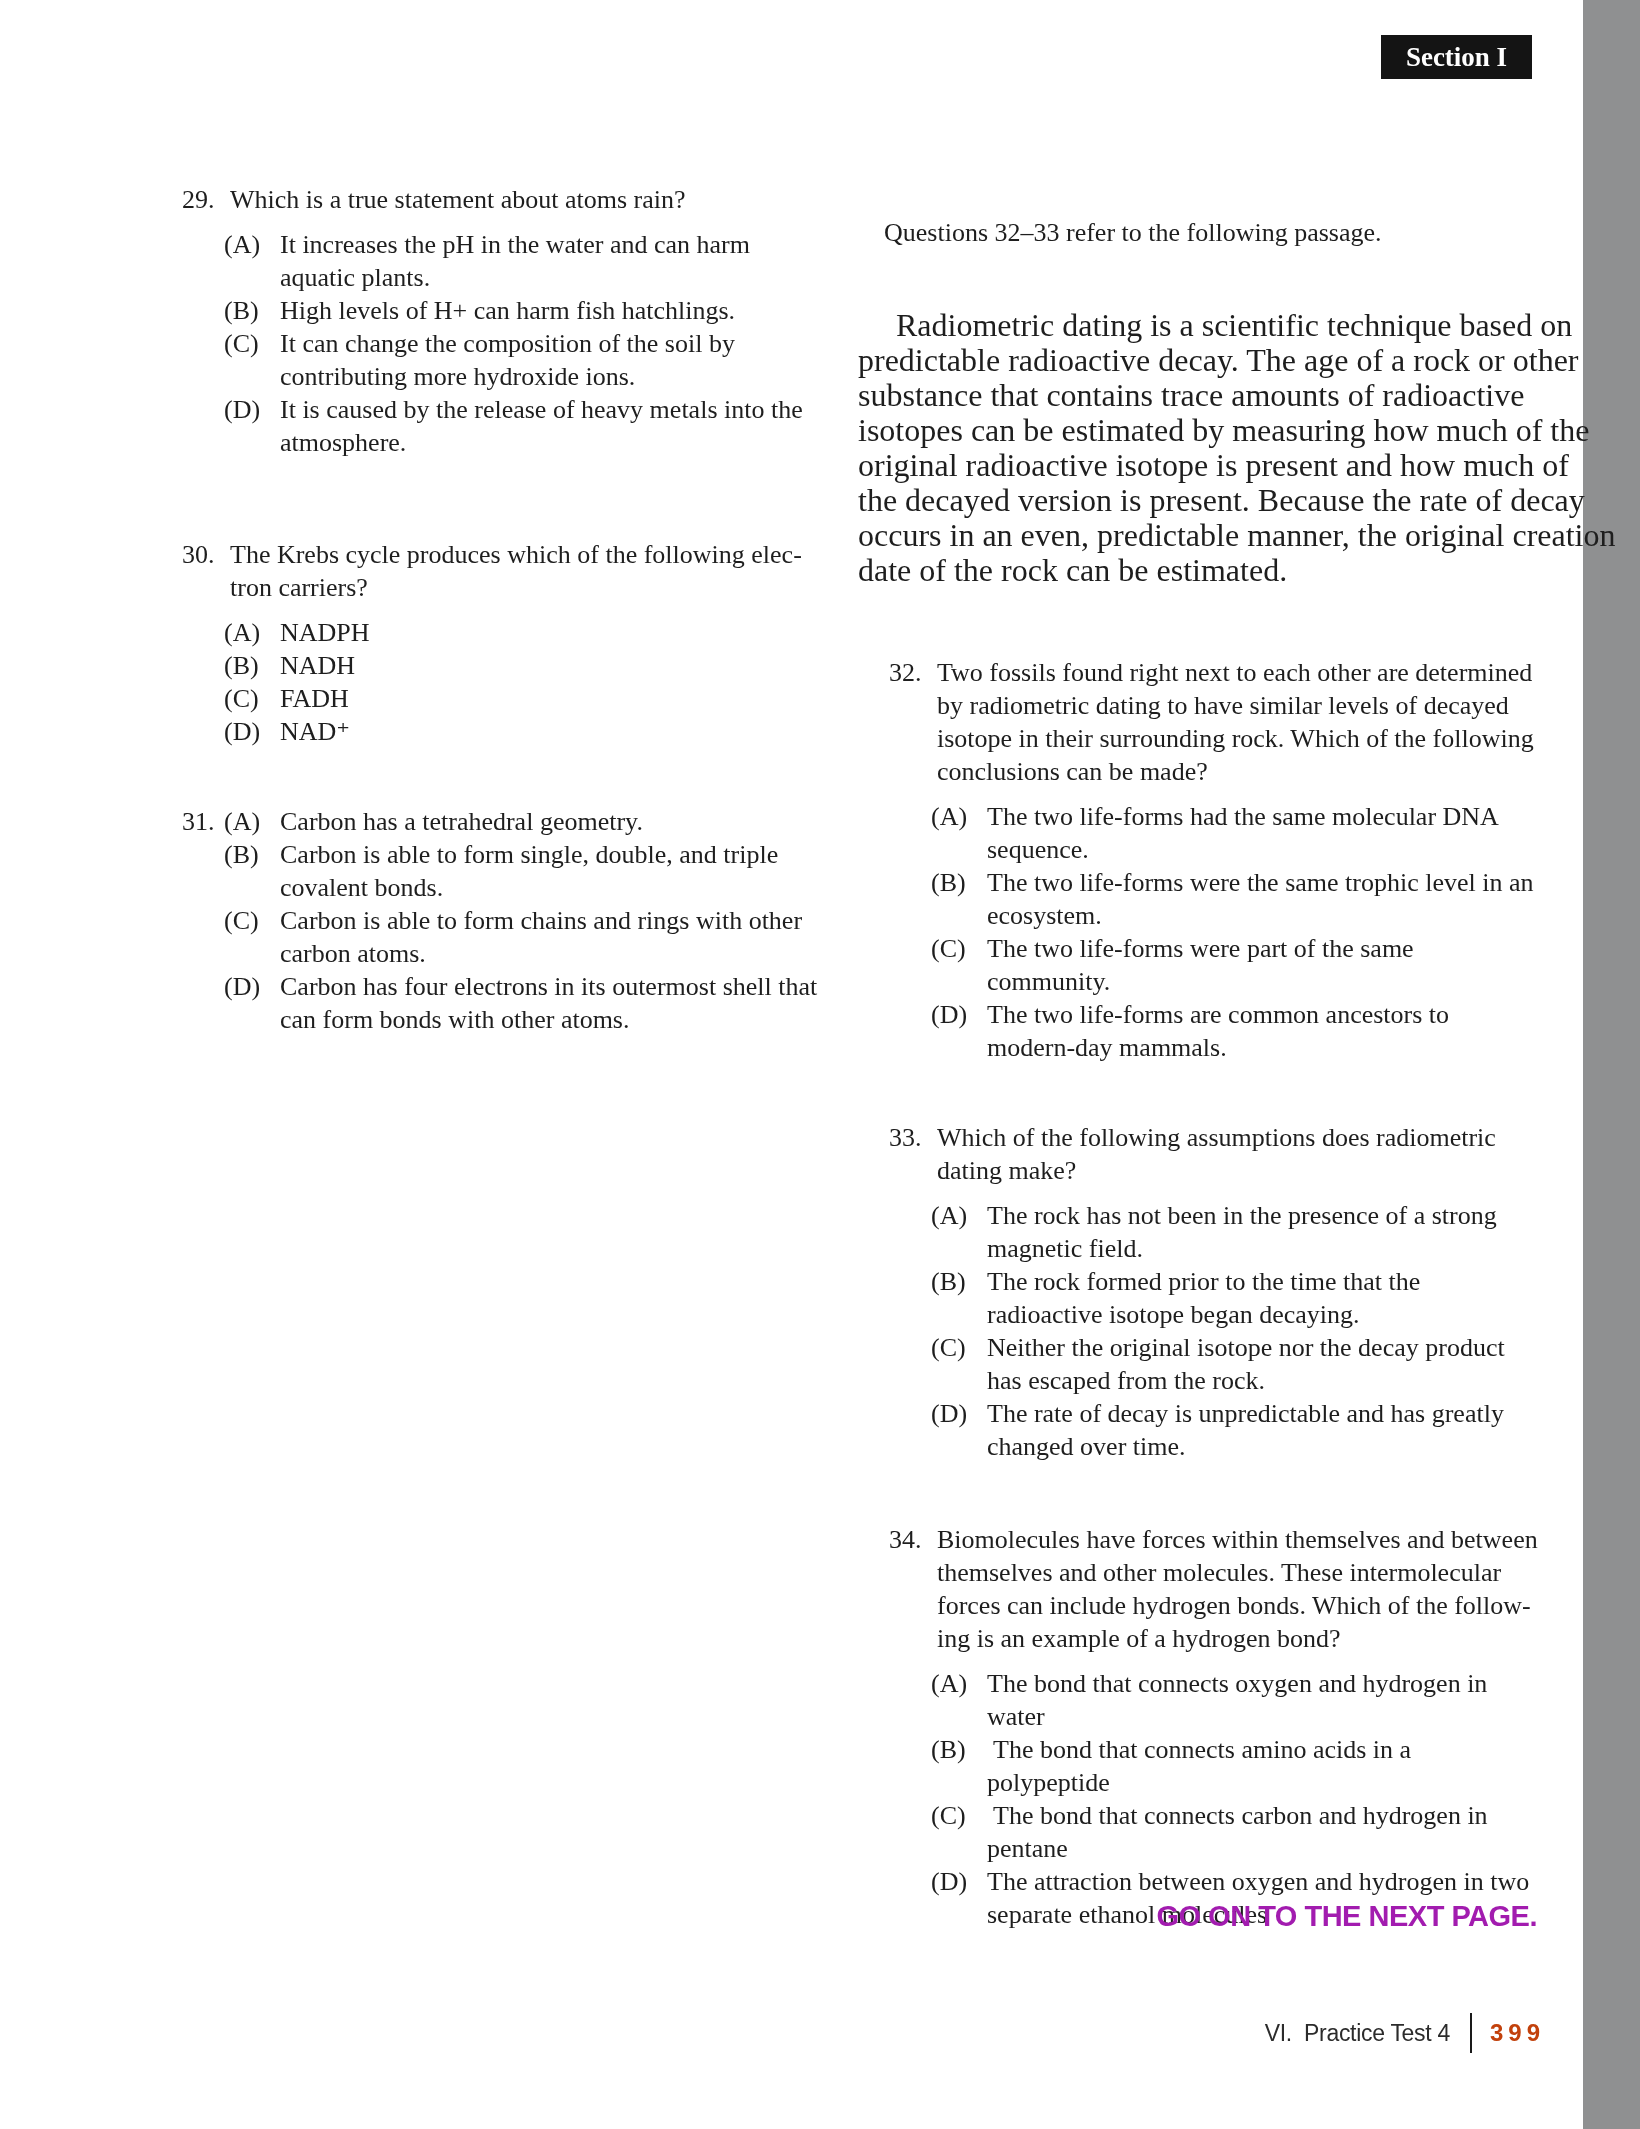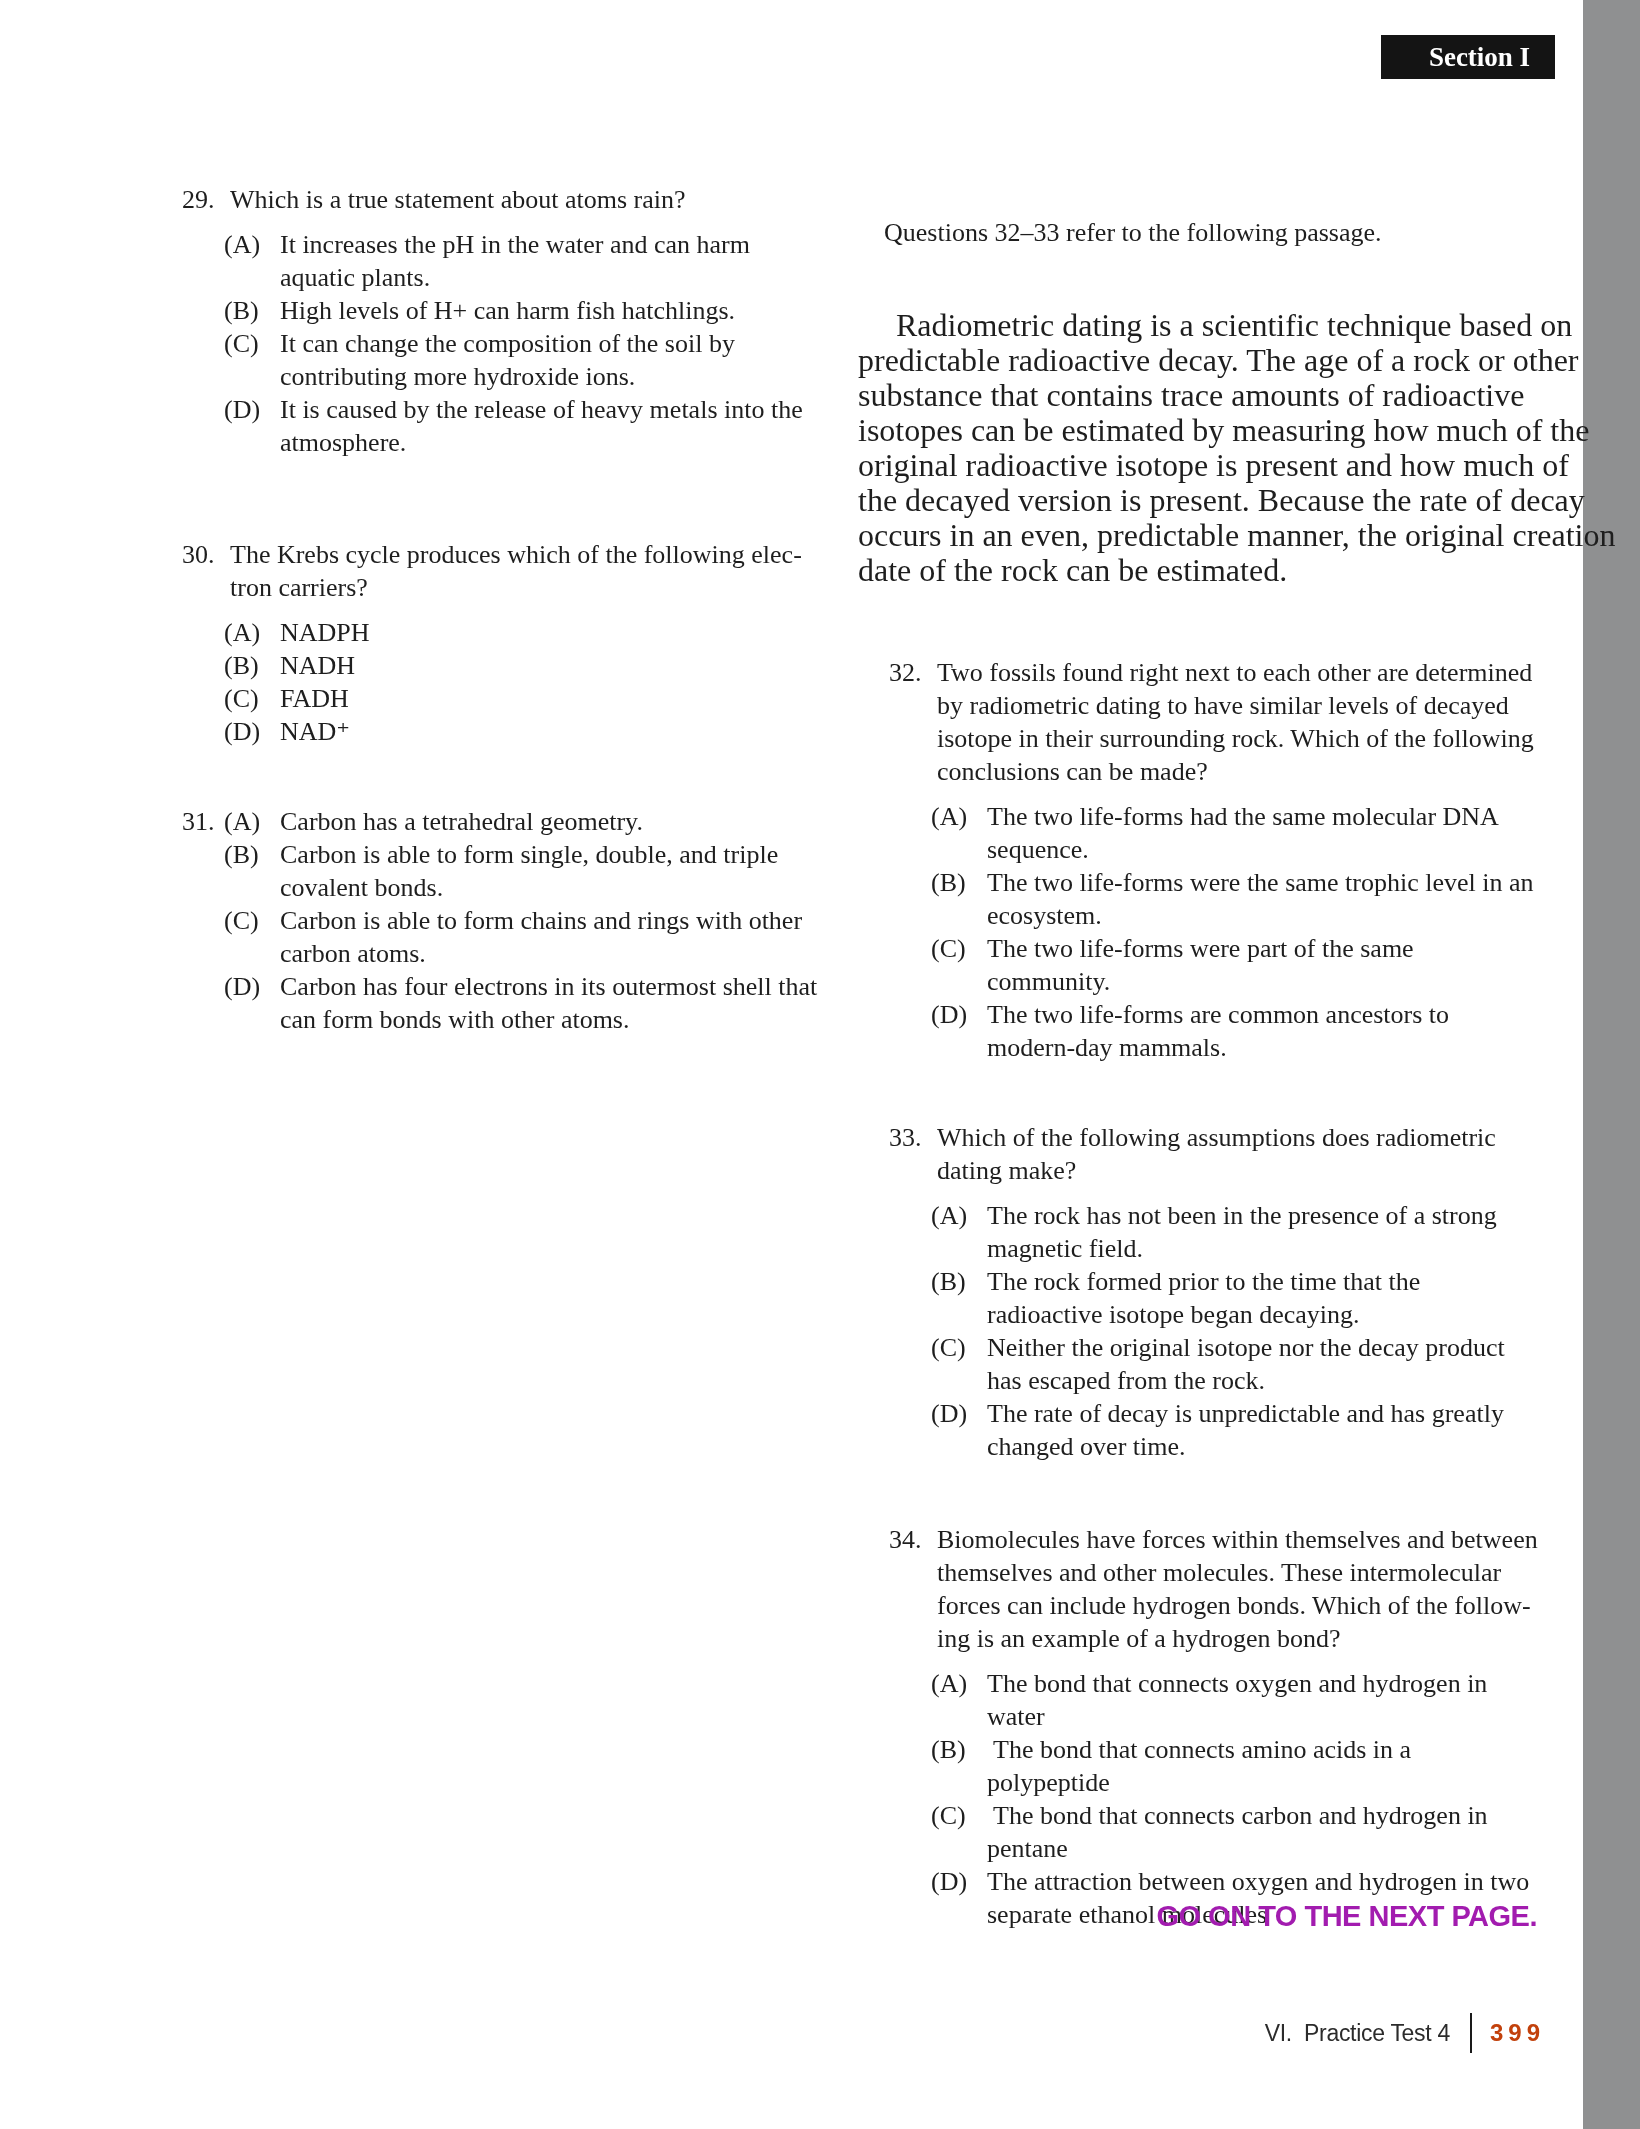--- a/index.html
+++ b/index.html
@@ -5,21 +5,21 @@
   html,body{margin:0;padding:0;}
   body{
     width:1640px;height:2129px;position:relative;background:#ffffff;
     font-family:"Liberation Serif","DejaVu Serif",serif;color:#1e1e1e;
     overflow:hidden;
   }
   .edge-bar{position:absolute;top:0;right:0;width:57px;height:2129px;background:#8f9091;}
   .section-badge{
     position:absolute;left:1381px;top:35px;width:151px;height:44px;background:#141414;
     color:#ffffff;display:flex;align-items:center;justify-content:center;
-    font-weight:bold;font-size:27px;padding-left:23px;
+    font-weight:bold;font-size:27px;
   }
   .col{position:absolute;top:183px;}
   .col-left{left:182px;width:660px;}
   .col-right{left:858px;width:700px;}
   .q{position:relative;padding-left:48px;font-size:26px;line-height:33px;}
   .col-right .q{margin-left:31px;}
   .qnum{position:absolute;left:0;top:0;width:46px;}
   .stem{display:block;white-space:pre;}
   .choices{margin-top:12px;margin-left:-6px;}
   .choice{position:relative;padding-left:56px;}

